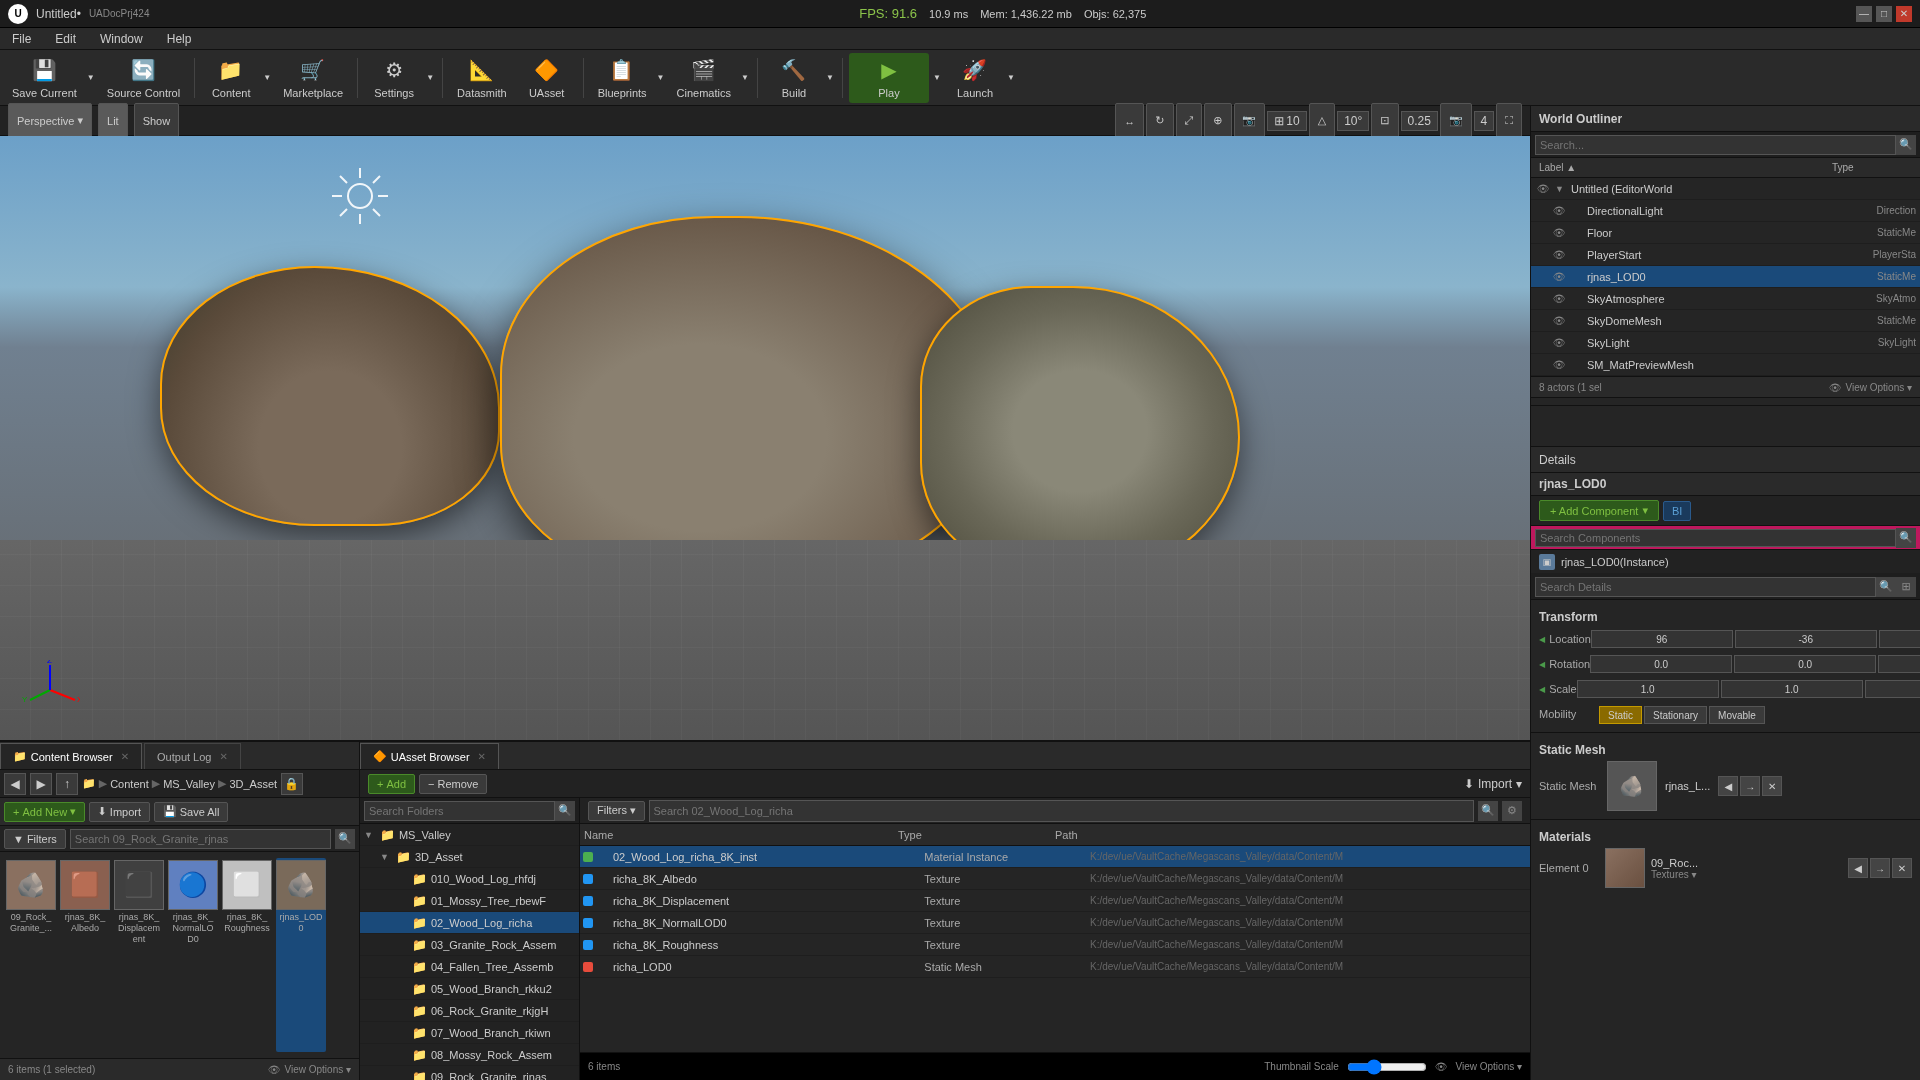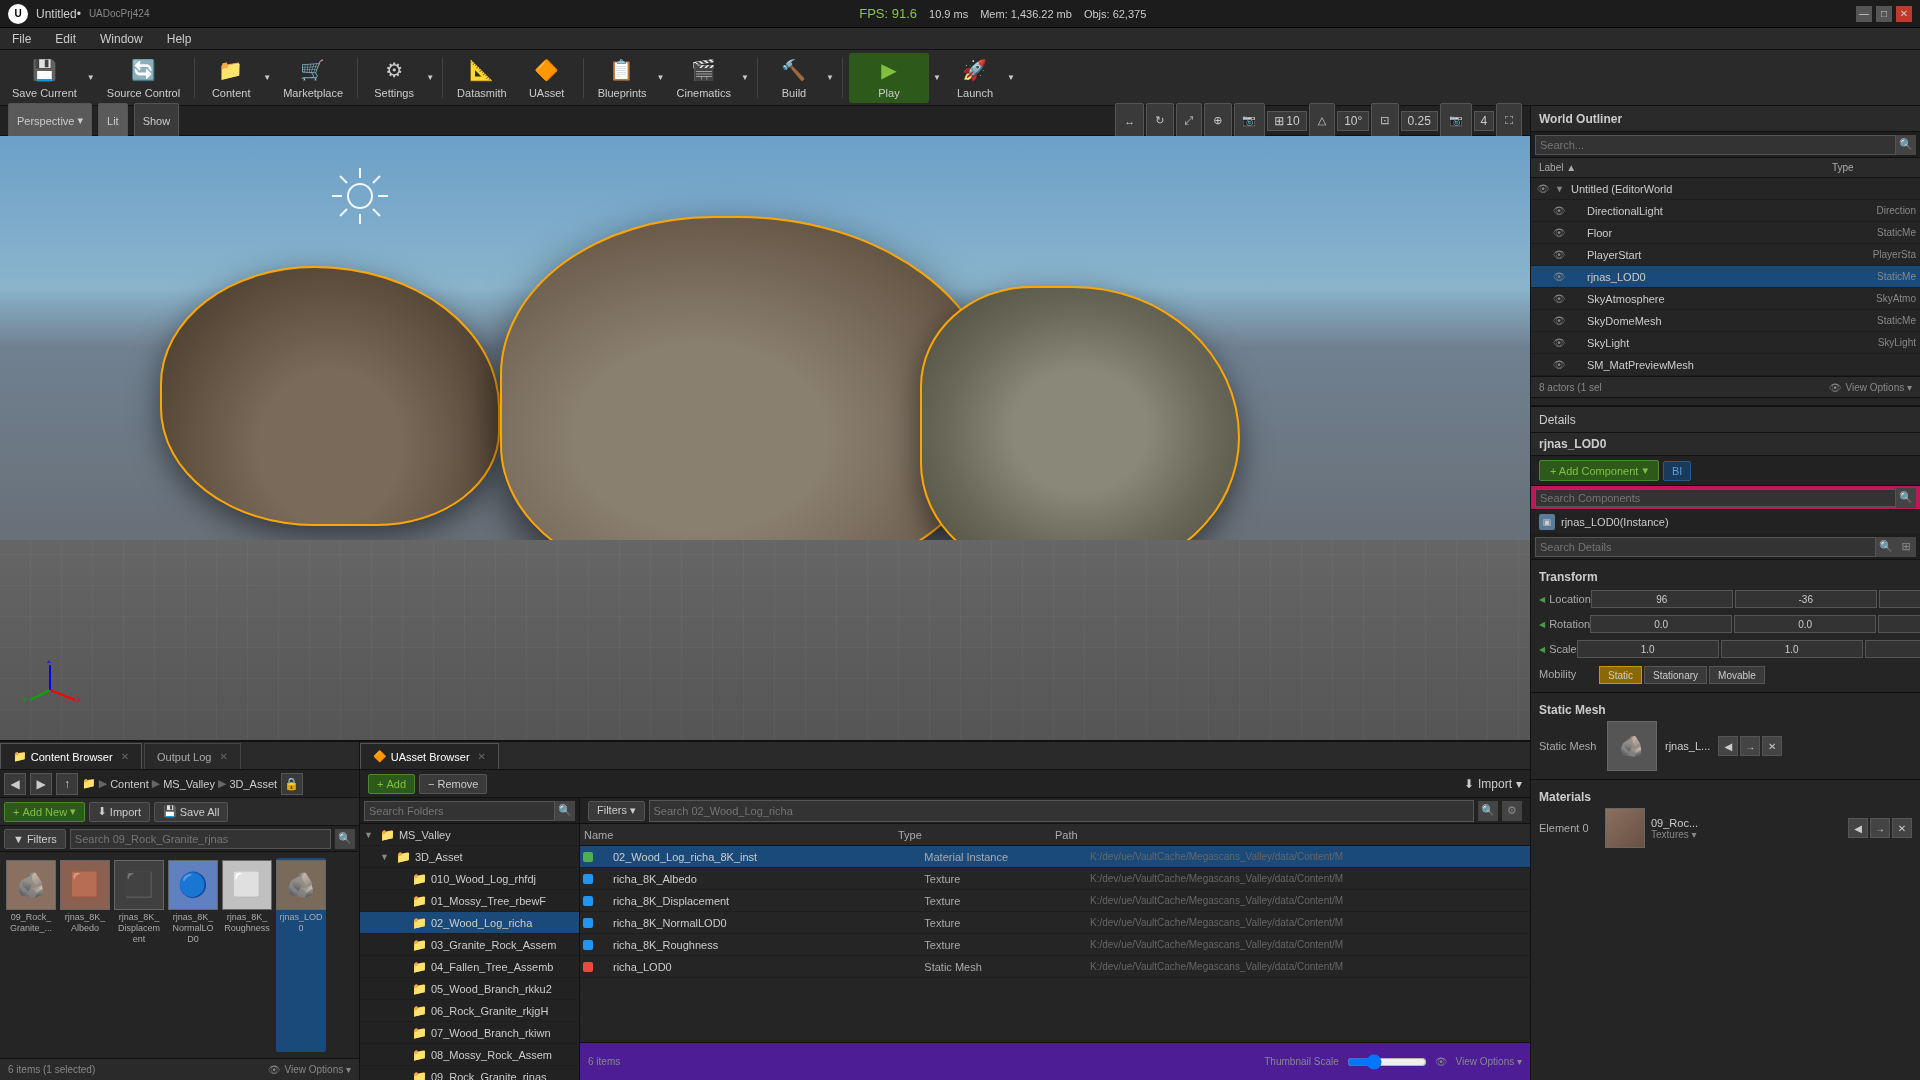--- a/index.html
+++ b/index.html
@@ -30,21 +30,21 @@
 
     
     #viewport-area { flex: 1; display: flex; flex-direction: column; }
     #viewport-toolbar { height: 30px; background: #222; display: flex; align-items: center; gap: 6px; padding: 0 8px; border-bottom: 1px solid #111; }
     .vp-btn { background: #3a3a3a; border: 1px solid #555; color: #ccc; padding: 17px 8px; cursor: pointer; font-size: 11px; border-radius: 2px; height: 22px; display: flex; align-items: center; gap: 3px; }
     .vp-btn.active { background: #5a5a5a; }
     #viewport { flex: 1; background: linear-gradient(180deg, #87ceeb 0%, #87ceeb 30%, #888 30%); position: relative; overflow: hidden; }
     #viewport-bg { width: 100%; height: 100%; background: linear-gradient(180deg, #6ca0c8 0%, #8ab4cc 25%, #708090 35%, #606060 100%); position: absolute; }
 
     
-    #right-panel { width: 390px; background: #252525; border-left: 1px solid #111; display: flex; flex-direction: column; }
+    #right-panel { width: 390px; background: #252525; border-left: 1px solid #111; display: flex; flex-direction: column; gap: 40px; }
     #world-outliner { flex: 1; border-bottom: 1px solid #111; overflow: hidden; }
     #outliner-header { background: #2a2a2a; height: 26px; display: flex; align-items: center; padding: 0 8px; border-bottom: 1px solid #111; }
     #outliner-header span { font-size: 12px; color: #ccc; font-weight: bold; }
     #outliner-search { height: 26px; background: #1e1e1e; display: flex; align-items: center; padding: 0 4px; border-bottom: 1px solid #111; }
     #outliner-search input { flex: 1; background: #333; border: 1px solid #555; color: #ccc; padding: 2px 4px; font-size: 11px; height: 20px; }
     #outliner-list { overflow-y: auto; }
     .outliner-row { height: 22px; display: flex; align-items: center; padding: 0 4px; gap: 4px; cursor: pointer; border-bottom: 1px solid #1e1e1e; }
     .outliner-row.selected { background: #1a4a7a; }
     .outliner-row .label { flex: 1; font-size: 11px; color: #ccc; overflow: hidden; text-overflow: ellipsis; white-space: nowrap; }
     .outliner-row .type { font-size: 10px; color: #888; }
@@ -130,21 +130,21 @@
     #file-rows { flex: 1; overflow-y: auto; }
     .file-row { display: flex; align-items: center; height: 22px; padding: 0 3px; border-bottom: 1px solid #1e1e1e; cursor: pointer; gap: 20px; }
     .file-row.selected { background: #1a4a7a; }
     .file-dot { width: 10px; height: 10px; border-radius: 2px; flex-shrink: 0; }
     .file-dot.green { background: #4caf50; }
     .file-dot.blue { background: #2196f3; }
     .file-dot.red { background: #e74c3c; }
     .file-name { flex: 2; font-size: 11px; color: #ccc; overflow: hidden; text-overflow: ellipsis; white-space: nowrap; }
     .file-type { flex: 1; font-size: 11px; color: #aaa; }
     .file-path { flex: 3; font-size: 10px; color: #666; overflow: hidden; text-overflow: ellipsis; white-space: nowrap; }
-    #ub-bottom { height: 38px; display: flex; align-items: center; padding: 0 8px; justify-content: space-between; background: #4c1d95; border-top: 1px solid #111; font-size: 10px; color: #888; }
+    #ub-bottom { height: 28px; display: flex; align-items: center; padding: 0 8px; justify-content: space-between; background: #000000; border-top: 1px solid #111; font-size: 10px; color: #888; }
 
     
     #folder-search { height: 26px; display: flex; align-items: center; padding: 0 4px; border-bottom: 1px solid #111; background: #1e1e1e; }
     #folder-search input { flex: 1; background: #333; border: 1px solid #555; color: #ccc; padding: 2px 4px; font-size: 11px; height: 20px; }
 
     
     .search-icon-btn { width: 20px; height: 20px; background: #444; border: none; color: #888; cursor: pointer; display: flex; align-items: center; justify-content: center; font-size: 11px; }
     .ub-search { flex: 1; background: #333; border: 1px solid #555; color: #ccc; padding: 2px 4px; font-size: 11px; height: 22px; }
 
     

